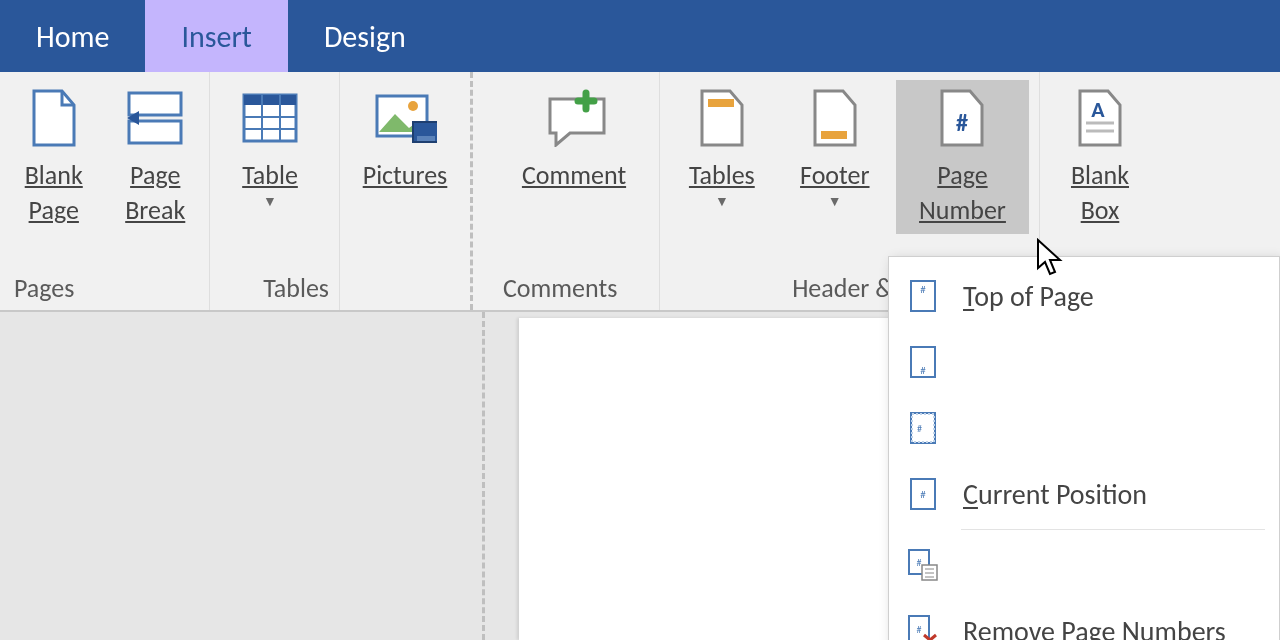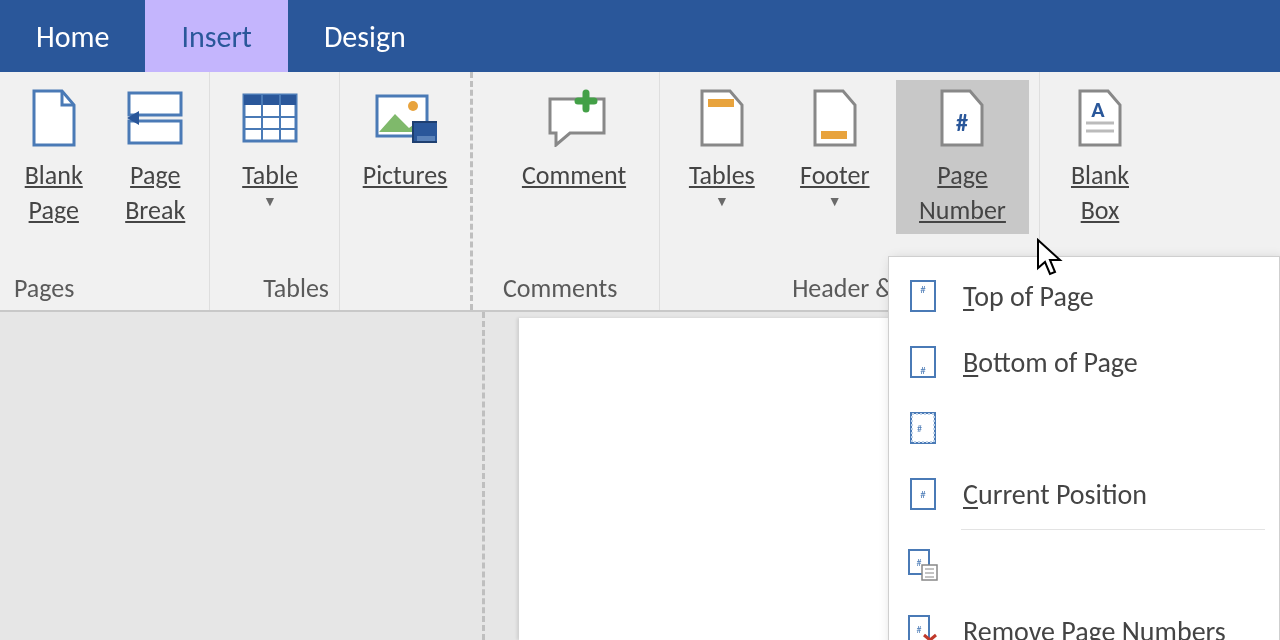--- a/index.html
+++ b/index.html
@@ -273,21 +273,20 @@
     </span>
     <span><u>T</u>op of Page</span>
   </div>
   <div class="menu-item">
     <span class="mi-ico">
       <svg width="26" height="32">
           <rect x="1" y="1" width="24" height="30" fill="#fff" stroke="#4a7ab6" stroke-width="2"></rect>
           <text x="13" y="28" font-size="11" fill="#4a7ab6" text-anchor="middle">#</text>
         </svg>
     </span>
-    <span><u>B</u>ottom of Page</span>
   </div>
   <div class="menu-item">
     <span class="mi-ico">
       <svg width="26" height="32">
           <rect x="1" y="1" width="24" height="30" fill="#fff" stroke="#4a7ab6" stroke-width="2"></rect>
           <rect x="2" y="2" width="22" height="28" fill="none" stroke="#bfd3ea" stroke-width="2" stroke-dasharray="2 2"></rect>
           <text x="7" y="20" font-size="10" fill="#4a7ab6">#</text>
         </svg>
     </span>
   </div>

